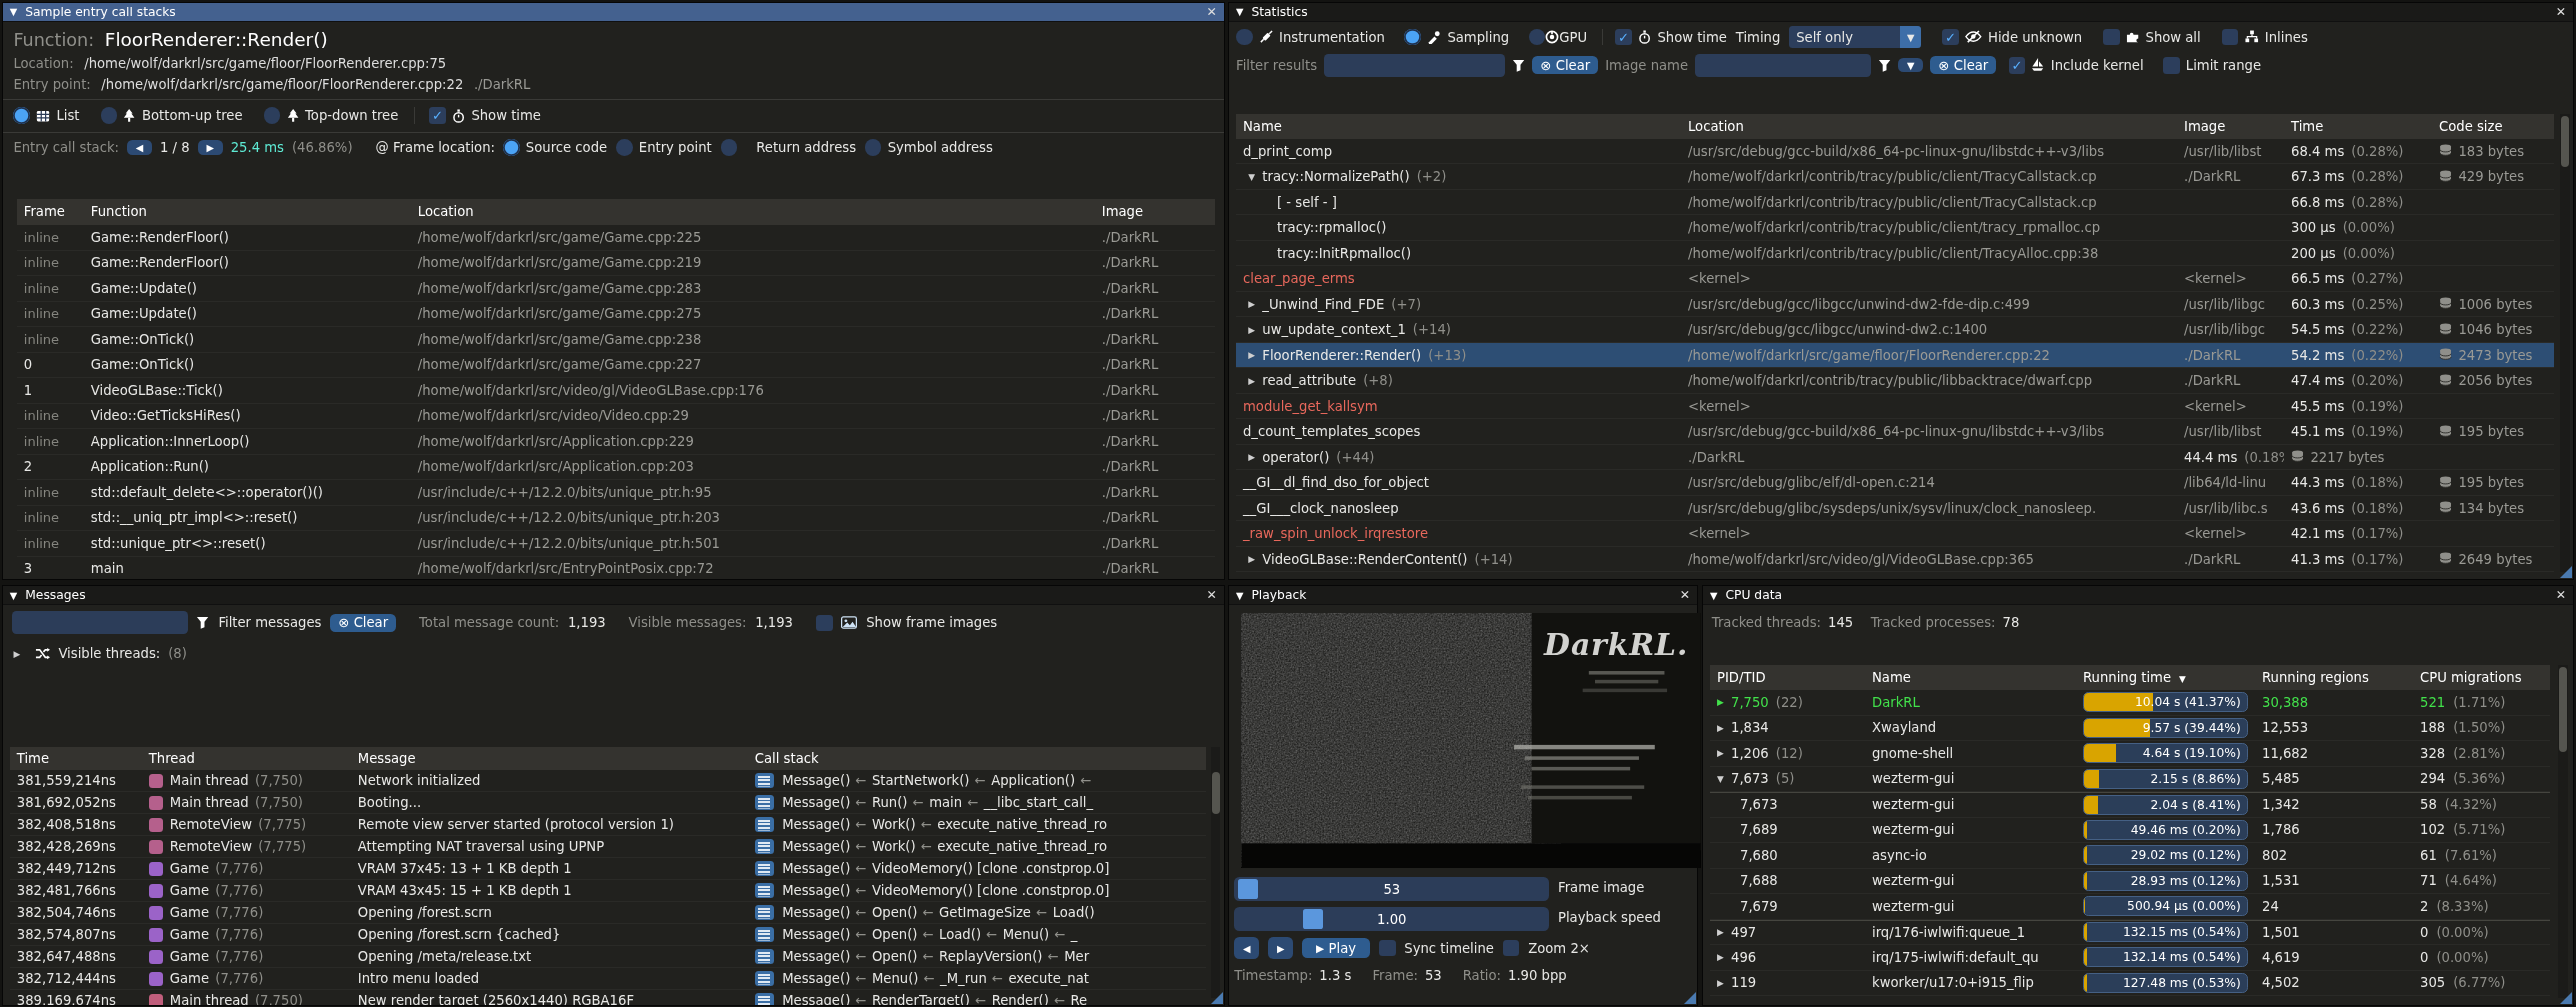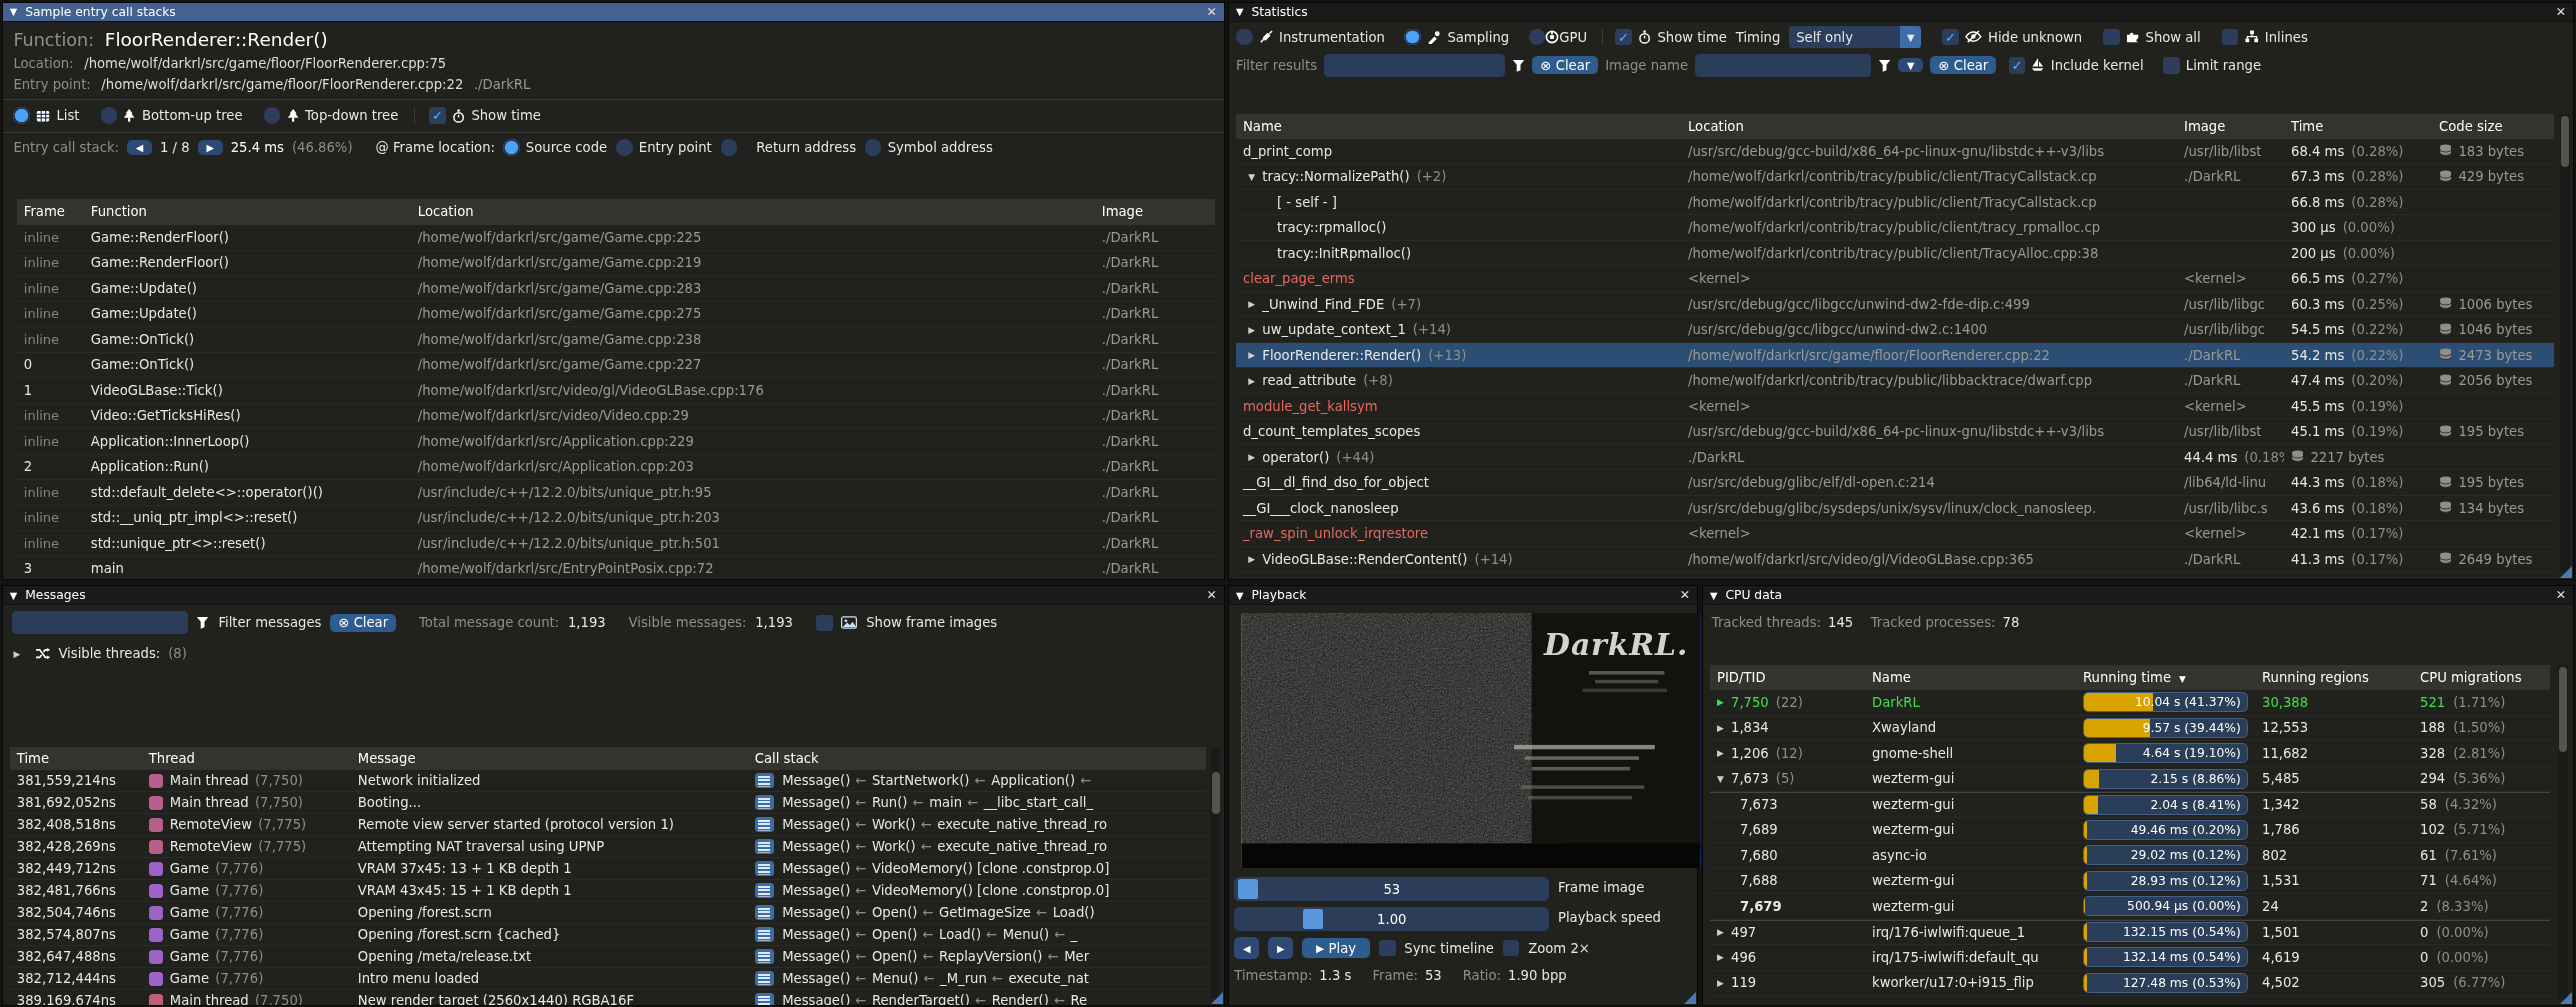--- a/index.html
+++ b/index.html
@@ -127,21 +127,21 @@
         </span>
         <span>Show time</span>
       </span>
     </div>
   <div class="hr"></div>
   <div class="row" style="height:30px;padding:0 10.6px;gap:8px;">
     <span class="gray">Entry call stack:</span>
     <span class="btn small" style="font-size:9.7px;">◀</span>
     <span>1 / 8</span>
     <span class="btn small" style="font-size:9.7px;">▶</span>
-    <span style="color:#ffffff;">25.4 ms</span>
+    <span style="color:#5eead4;">25.4 ms</span>
     <span class="gray">(46.86%)</span>
     <span style="width:7px;"></span>
     <span>@ Frame location:</span>
     <span class="row" id="frame-loc-opts" style="gap:8.8px;">
         <span class="row" style="gap: 6.2px;">
           <span class="radio sel"></span>
           <span>Source code</span>
         </span>
         <span class="row" style="gap: 6.2px;">
           <span class="radio"></span>
@@ -1013,21 +1013,21 @@
   </div>
   <div class="grip"></div>
 </div>
 
 <div class="panel" style="left:1228px;top:585px;width:470px;height:421px;">
   <div class="titlebar">
     <span class="tb-caret">▼</span>
     <span>Playback</span>
     <span class="tb-close">✕</span>
   </div>
-  <div style="position:absolute;left:12.3px;top:27px;width:460px;height:255px;background:#1d4ed8;overflow:hidden;">
+  <div style="position:absolute;left:12.3px;top:27px;width:460px;height:255px;background:#000000;overflow:hidden;">
     <svg width="460" height="255" viewBox="0 0 522 290" style="font-size:15px">
       <defs>
         <filter id="noise">
             <feTurbulence type="fractalNoise" baseFrequency="0.55" numOctaves="2" stitchTiles="stitch"></feTurbulence>
             <feColorMatrix type="saturate" values="0"></feColorMatrix>
             <feComponentTransfer>
               <feFuncA type="linear" slope="0.55"></feFuncA>
             </feComponentTransfer>
           </filter>
       </defs>
@@ -1240,21 +1240,21 @@
               <span class="txt">28.93 ms (0.12%)</span>
             </span>
           </div>
           <div>1,531</div>
           <div>
             <span>71</span>
             <span class="gray" style="margin-left: 8px;">(4.64%)</span>
           </div>
         </div>
         <div class="cg trow" style="height: 25.5px;">
-          <div style="padding-left: 30px; font-weight: bold;">
+          <div style="padding-left: 30px;">
             <span>7,679</span>
           </div>
           <div>wezterm-gui</div>
           <div>
             <span class="bar">
               <span class="fill" style="width: 0.9px;"></span>
               <span class="txt">500.94 µs (0.00%)</span>
             </span>
           </div>
           <div>24</div>

